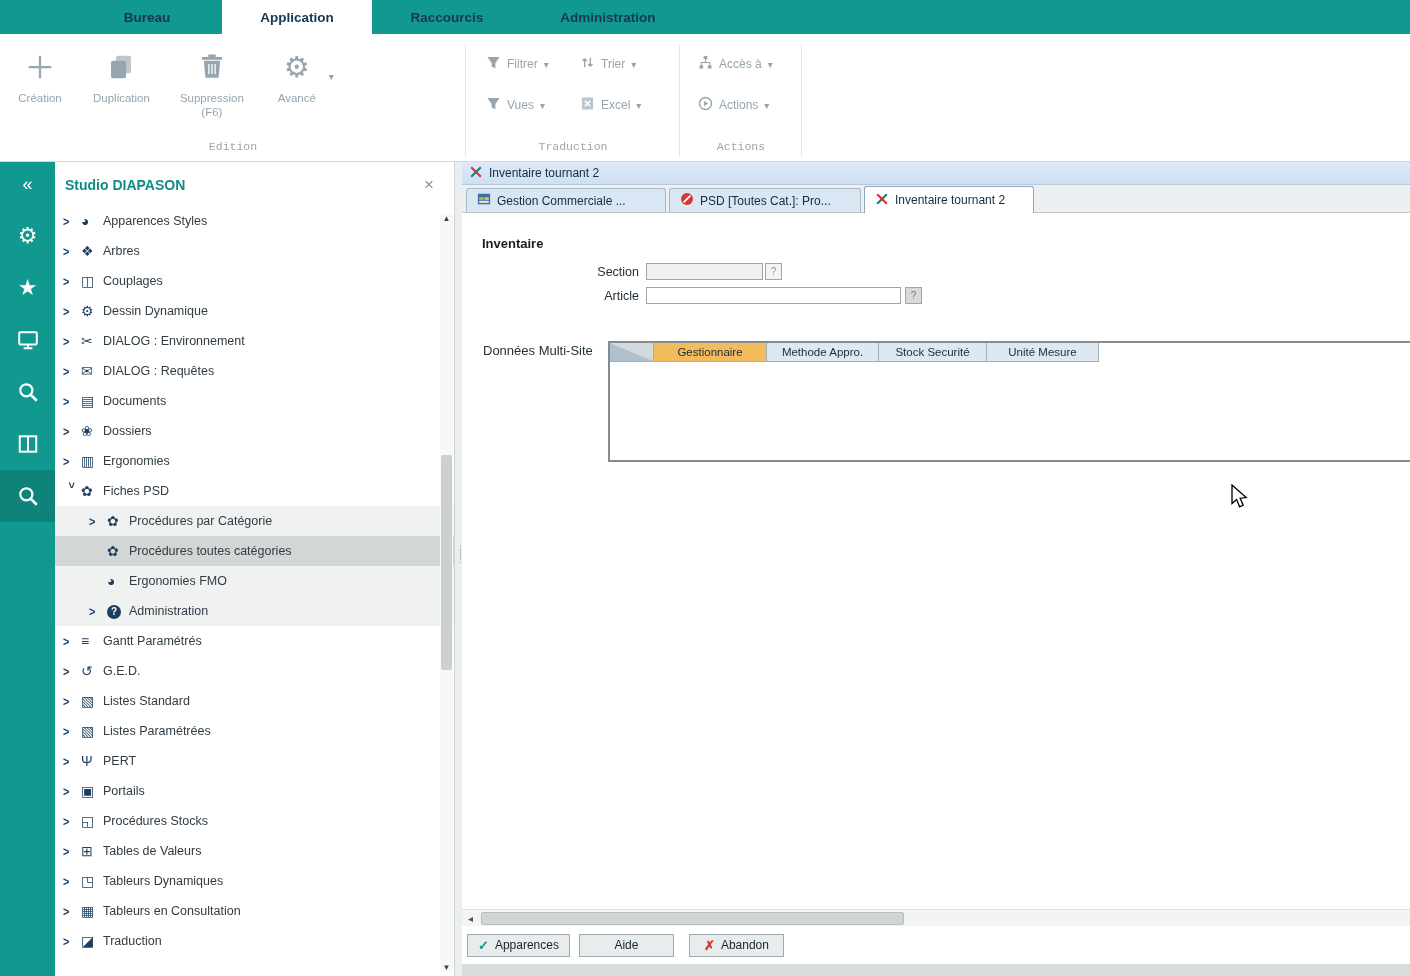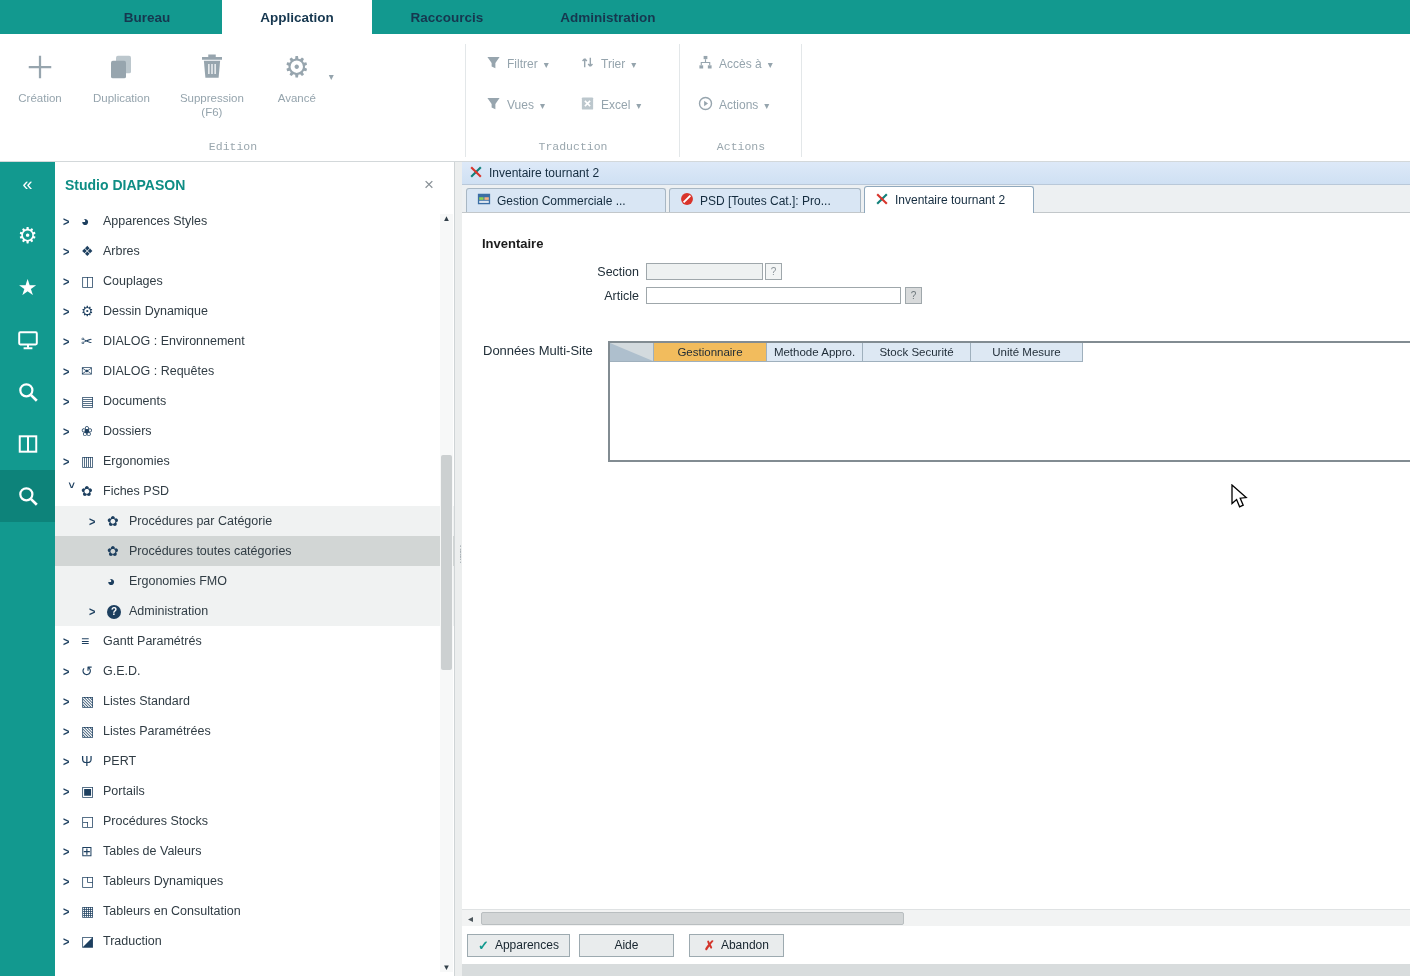--- a/index.html
+++ b/index.html
@@ -488,21 +488,21 @@
       <div class="grid-label">Données Multi-Site</div>
       <div class="grid">
         <div class="grid-header">
           <div class="corner">
             <svg viewBox="0 0 40 18" preserveAspectRatio="none">
                 <path d="M0 0 L40 18 L0 18 Z" fill="#aebfcd"></path>
               </svg>
           </div>
 
         <div class="hcell hl" style="width: 113px;">Gestionnaire</div>
-            <div class="hcell" style="width: 96px;">Methode Appro.</div>
+            <div class="hcell" style="width: 112px;">Methode Appro.</div>
             <div class="hcell" style="width: 108px;">Stock Securité</div>
             <div class="hcell" style="width: 112px;">Unité Mesure</div>
           </div>
         <div class="grid-body"></div>
       </div>
 
       <div class="cursor">
         <svg width="22" height="25" viewBox="0 0 22 25">
             <path d="M2 1 L2 19.5 L6.6 15.6 L9.6 22.8 L13.2 21.2 L10.2 14.2 L16.2 13.6 Z" fill="#fff" stroke="#000" stroke-width="1.3"></path>
           </svg>

